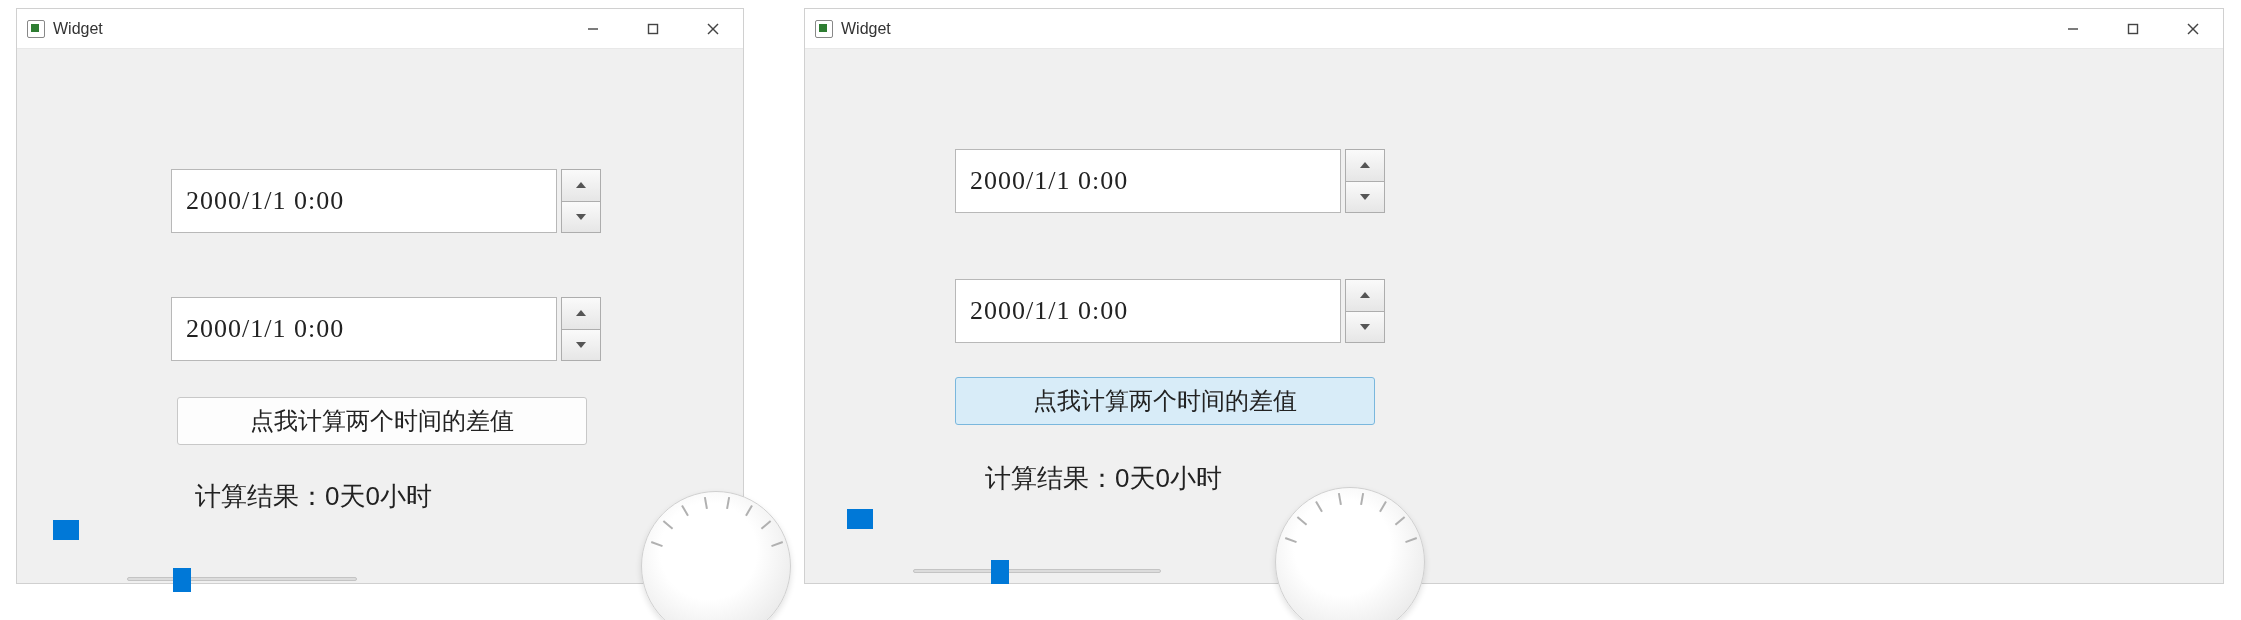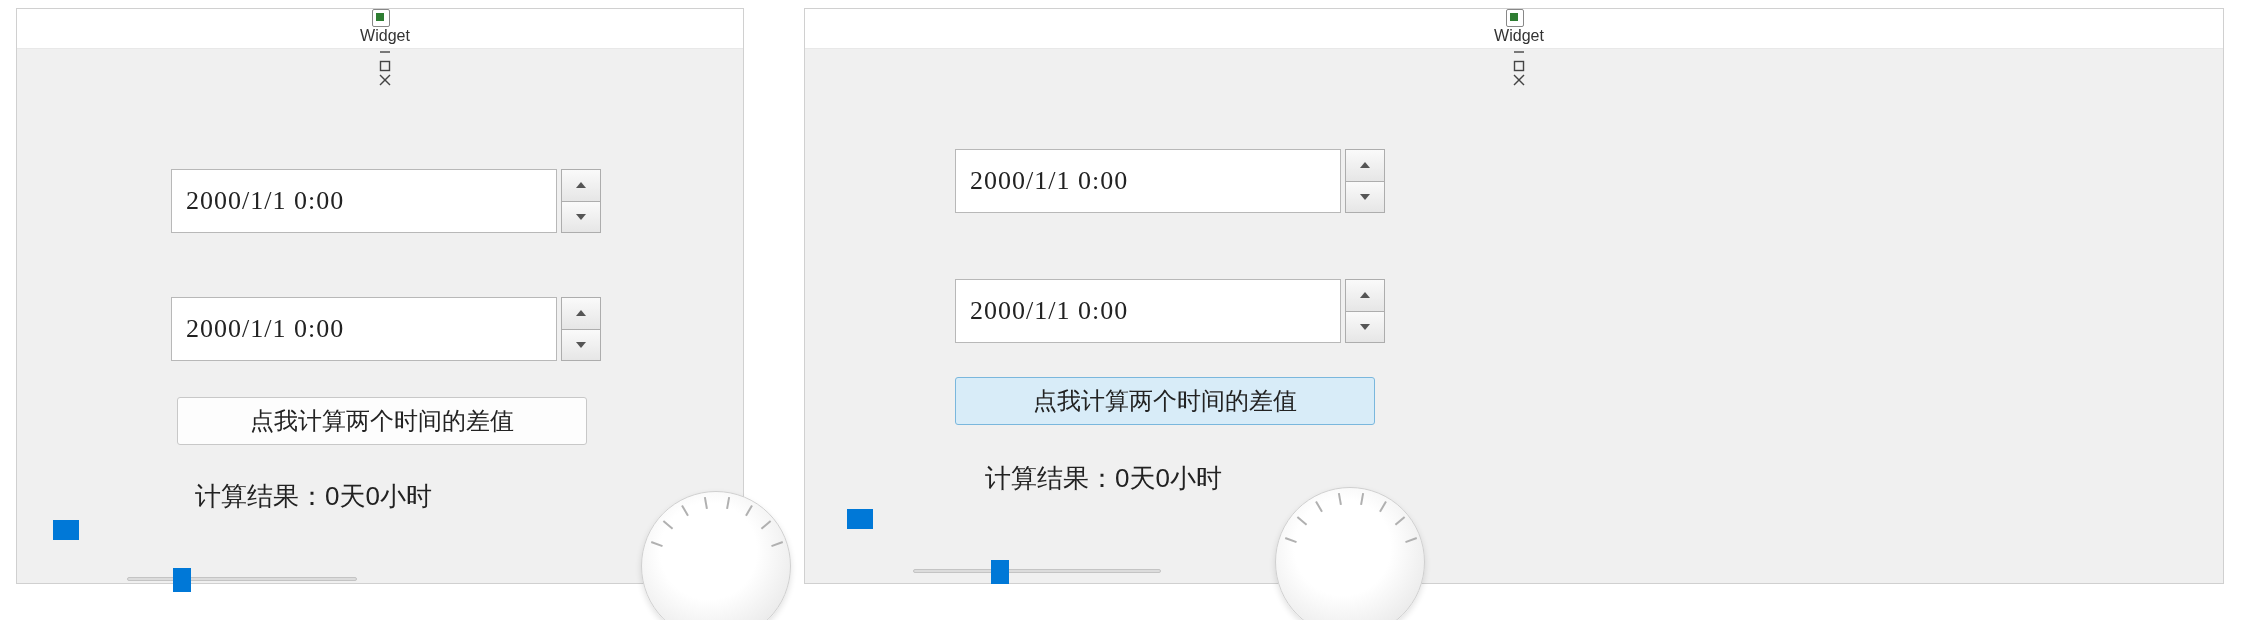--- a/index.html
+++ b/index.html
@@ -21,21 +21,20 @@
     box-shadow: 0 0 0 rgba(0,0,0,0);
   }
   .titlebar {
     height: 40px;
     background: #ffffff;
     border-bottom: 1px solid #e8e8e8;
     display: flex;
     align-items: center;
     padding: 0 0 0 10px;
     position: relative;
-    flex-direction: column;
   }
   .app-icon {
     width: 18px; height: 18px;
     margin-right: 8px;
     border: 1px solid #888;
     border-radius: 2px;
     background: #fff;
     position: relative;
     flex: 0 0 auto;
   }

